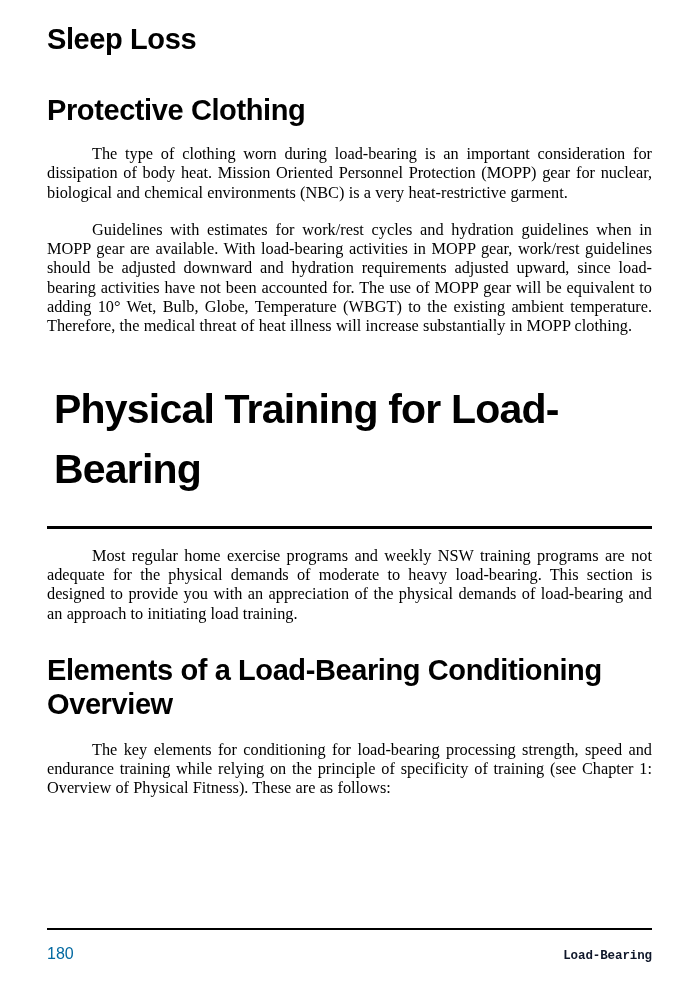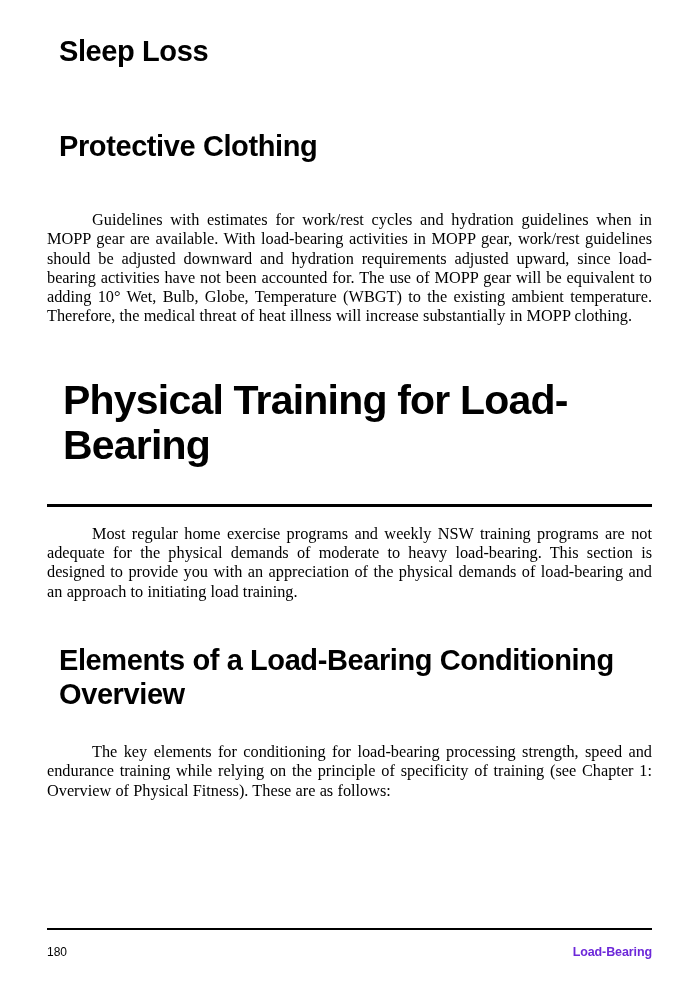--- a/index.html
+++ b/index.html
@@ -23,31 +23,31 @@
     width: 605px;
   }
 
   
   h2.section-heading {
     font-family: "Liberation Sans", sans-serif;
     font-weight: bold;
     font-size: 29px;
     line-height: 34px;
     letter-spacing: -0.4px;
-    margin: 12px;
+    margin: 0;
     padding: 0;
     color: #000;
   }
   h1.chapter-heading {
     font-family: "Liberation Sans", sans-serif;
     font-weight: bold;
     font-size: 41px;
-    line-height: 45px;
+    line-height: 60px;
     letter-spacing: -0.8px;
-    margin: 16px;
+    margin: 7px;
     padding: 0;
     color: #000;
   }
 
   
   p.body-text {
     font-family: "Liberation Serif", serif;
     font-size: 16.3px;
     line-height: 19.3px;
     text-align: justify;
@@ -91,30 +91,30 @@
     width: 605px;
   }
   .footer-row {
     display: flex;
     justify-content: space-between;
     align-items: baseline;
     margin-top: 15px;
   }
   .page-number {
     font-family: "Liberation Sans", sans-serif;
-    font-size: 12px;
+    font-size: 16px;
     font-weight: normal;
-    color: #000000;
+    color: #0369a1;
   }
   .running-head {
-    font-family: Liberation Sans, sans-serif;
+    font-family: Liberation Mono, monospace;
     font-size: 12.5px;
     font-weight: bold;
     letter-spacing: -0.1px;
-    color: #6d28d9;
+    color: #0f172a;
   }
 </style>
 </head>
 <body>
 
 <div class="page">
 
   <div class="content">
 
     <div class="sp-heading-top"></div>
@@ -123,20 +123,21 @@
 
     <div class="sp-h2-to-p"></div>
 
 
     <div class="sp-p-to-h2"></div>
 
     <h2 class="section-heading">Protective Clothing</h2>
 
     <div class="sp-h2-to-p"></div>
 
+    <p class="body-text">The type of clothing worn during load-bearing is an important consideration for dissipation of body heat. Mission Oriented Personnel Protection (MOPP) gear for nuclear, biological and chemical environments (NBC) is a very heat-restrictive garment.</p>
 
     <div class="sp-p-to-p"></div>
 
     <p class="body-text">Guidelines with estimates for work/rest cycles and hydration guidelines when in MOPP gear are available. With load-bearing activities in MOPP gear, work/rest guidelines should be adjusted downward and hydration requirements adjusted upward, since load-bearing activities have not been accounted for. The use of MOPP gear will be equivalent to adding 10° Wet, Bulb, Globe, Temperature (WBGT) to the existing ambient temperature. Therefore, the medical threat of heat illness will increase substantially in MOPP clothing.</p>
 
     <div class="sp-p-to-h1"></div>
 
     <h1 class="chapter-heading">Physical Training for Load-Bearing</h1>
 
     <div class="sp-h1-to-rule"></div>

